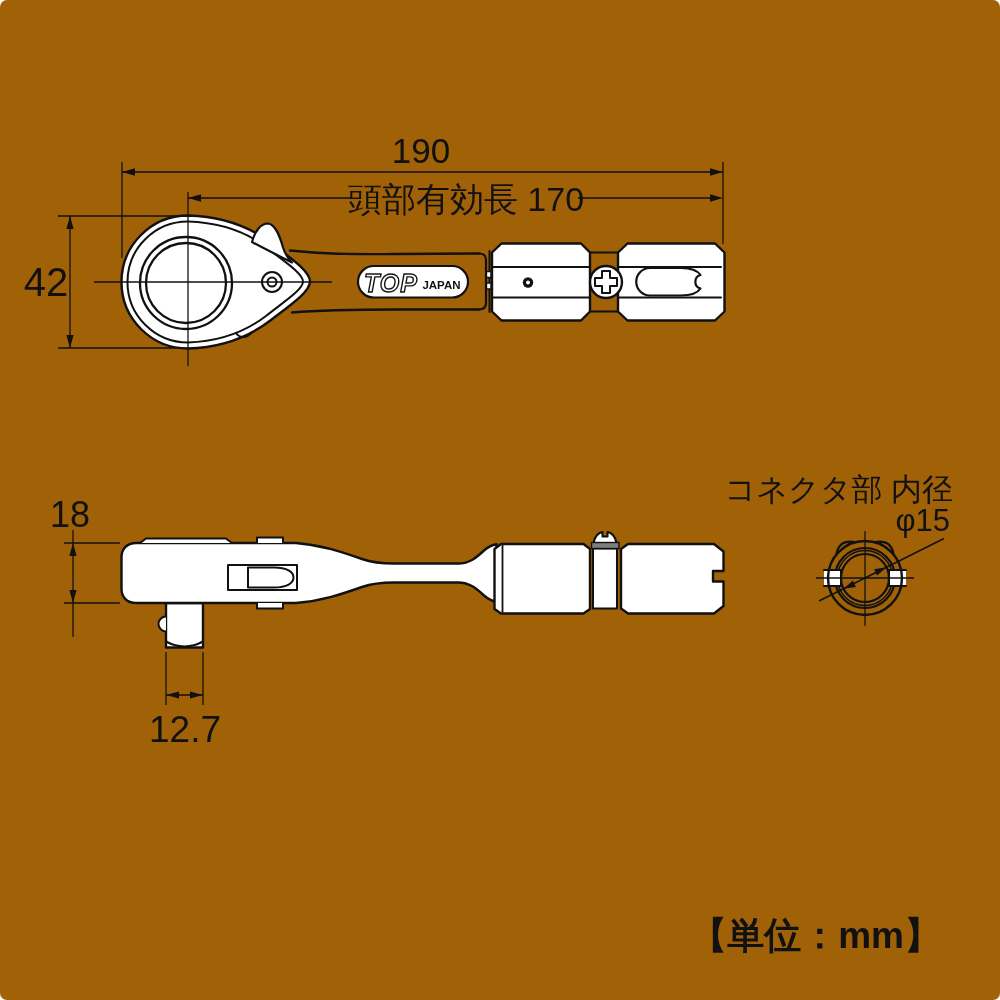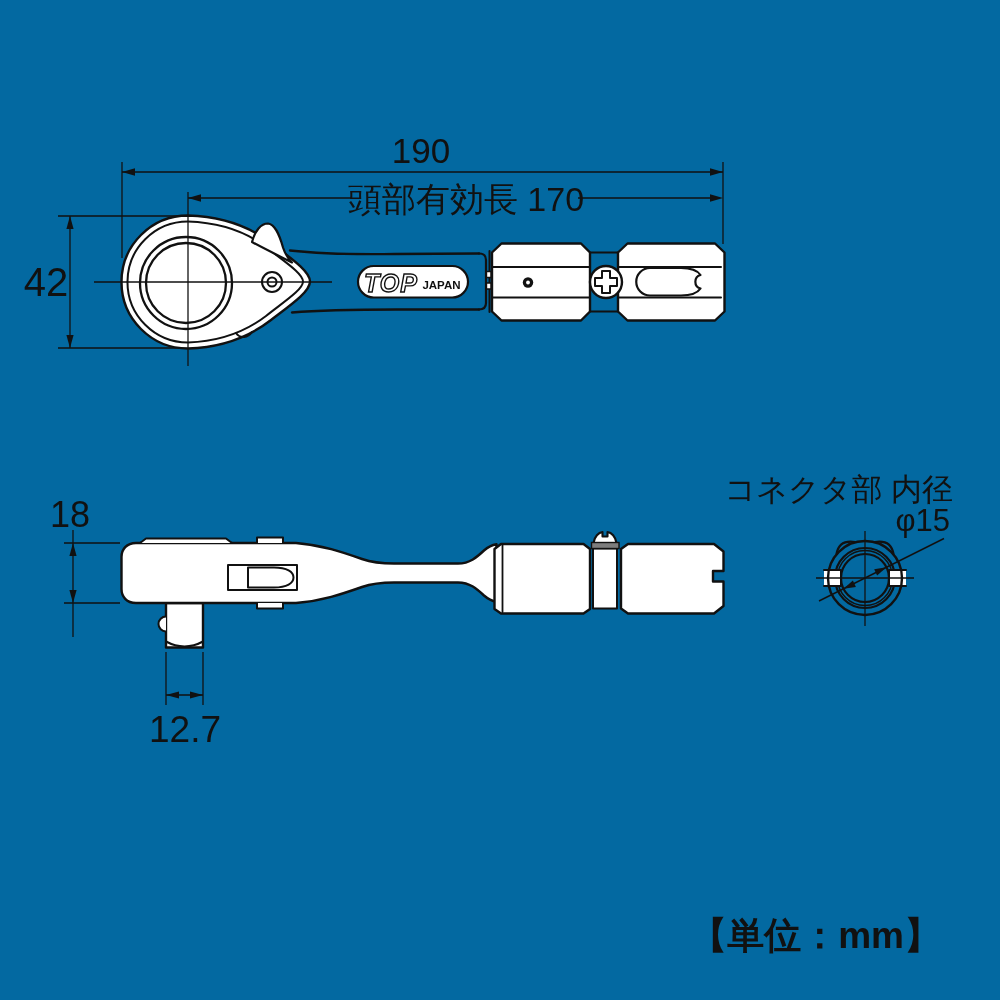--- a/index.html
+++ b/index.html
@@ -1,16 +1,16 @@
 <!DOCTYPE html>
 <html><head>
 <meta charset="utf-8">
 <style>
   html,body{margin:0;padding:0;background:#ffffff;}
-  .canvas-wrap{width:1000px;height:1000px;background:#0369a1;position:relative;overflow:hidden;}
+  .canvas-wrap{width:1000px;height:1000px;background:#a16207;position:relative;overflow:hidden;border-radius:7px;}
   svg{display:block;font-family:"Liberation Sans","DejaVu Sans",sans-serif;}
   .dim-text{fill:#111111;font-family:"Liberation Sans","DejaVu Sans",sans-serif;}
   .jp-text{fill:#111111;font-family:"Liberation Sans","DejaVu Sans",sans-serif;}
   .outline{stroke:#111111;stroke-linecap:round;stroke-linejoin:round;}
   .thin{stroke:#111111;stroke-width:1.3;fill:none;}
 </style>
 </head>
 <body>
 
 <div class="canvas-wrap">

